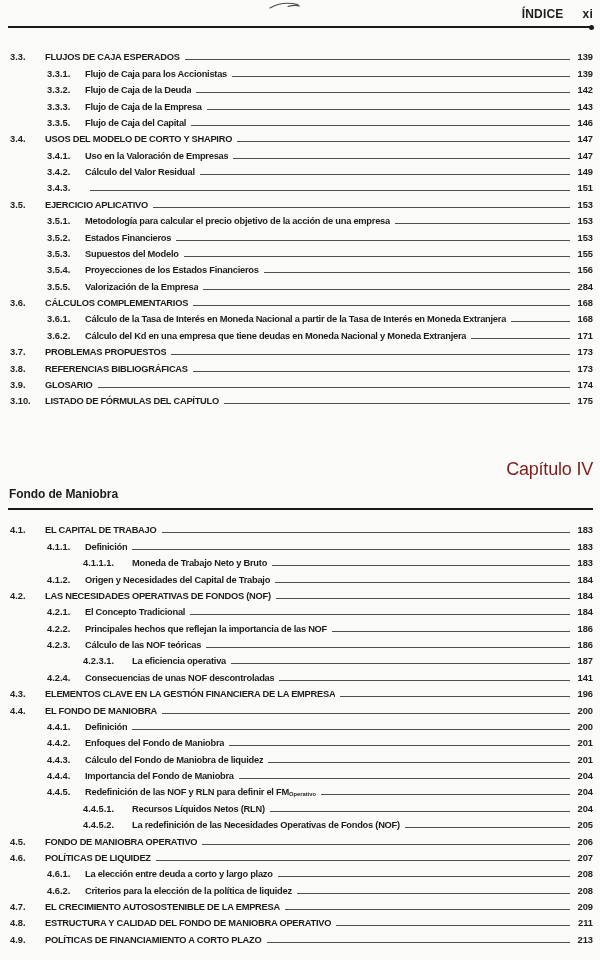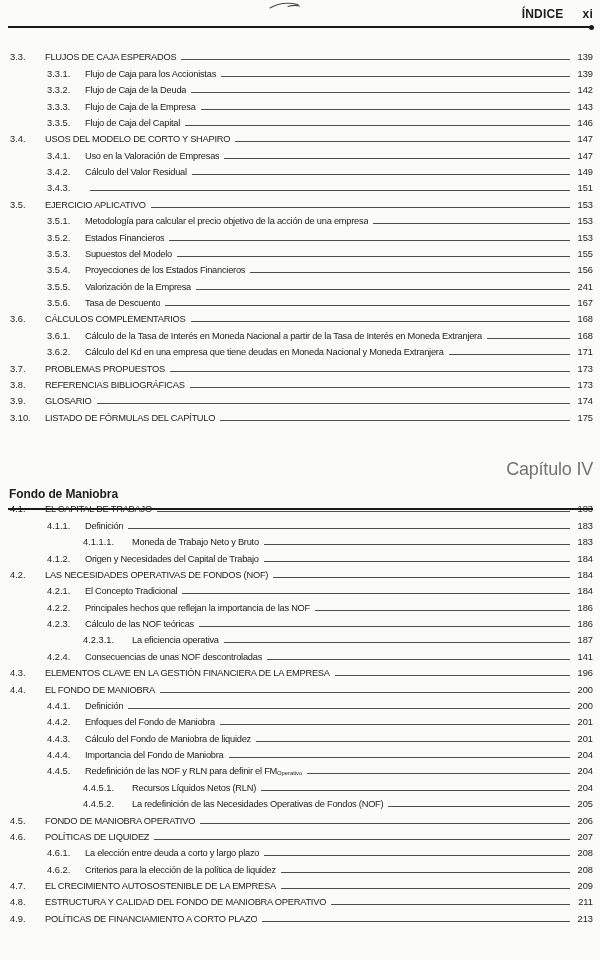--- a/index.html
+++ b/index.html
@@ -23,25 +23,25 @@
     background:#1a1a1a;
   }
   .hdr-rule .dot{
     position:absolute;right:-1px;top:-1.5px;
     width:5px;height:5px;border-radius:50%;background:#1a1a1a;
   }
   .squiggle{position:absolute;left:268px;top:1px;}
   
   .toc{position:absolute;left:8px;right:7px;}
   #section-0{top:47px;}
-  #section-1{top:499px;}
+  #section-1{top:520px;}
   .row{
     display:flex;align-items:flex-end;
     height:16.38px;overflow:hidden;
-    font-size:9.3px;font-weight:400;
+    font-size:9.3px;font-weight:700;
   }
   .row .num{flex:0 0 auto;line-height:12px;white-space:nowrap;}
   .row .t{
     flex:0 1 auto;min-width:0;line-height:12px;
     white-space:nowrap;overflow:hidden;
     letter-spacing:-0.25px;
   }
   .row .sub{
     flex:0 0 auto;font-size:5.8px;line-height:8px;
     letter-spacing:0;white-space:nowrap;
@@ -51,21 +51,21 @@
     border-bottom:1px solid #4e4e4e;
     margin:0 3px 3px 5px;align-self:flex-end;
   }
   .row .pg{flex:0 0 auto;min-width:20px;text-align:right;line-height:12px;}
   .lvl1 .num{margin-left:2px;width:35px;}
   .lvl2 .num{margin-left:39px;width:38px;}
   .lvl3 .num{margin-left:75px;width:49px;}
   
   .chap-label{
     position:absolute;top:459px;right:7px;
-    font-size:18px;font-weight:400;color:#737373;letter-spacing:-0.2px;
+    font-size:18px;font-weight:400;color:#7f1d1d;letter-spacing:-0.2px;
   }
   .chap-title{
     position:absolute;top:487px;left:9px;
     font-size:12px;font-weight:700;letter-spacing:-0.1px;
   }
   .chap-rule{
     position:absolute;top:508px;left:8px;right:7px;height:2px;
     background:#1a1a1a;
   }
 </style>
@@ -168,27 +168,21 @@
       <div class="row lvl2">
         <span class="num">3.5.4.</span>
         <span class="t">Proyecciones de los Estados Financieros</span>
         <span class="leader"></span>
         <span class="pg">156</span>
       </div>
       <div class="row lvl2">
         <span class="num">3.5.5.</span>
         <span class="t">Valorización de la Empresa</span>
         <span class="leader"></span>
-        <span class="pg">241</span>
-      </div>
-      <div class="row lvl2">
-        <span class="num">3.5.6.</span>
-        <span class="t">Tasa de Descuento</span>
-        <span class="leader"></span>
-        <span class="pg">167</span>
+        <span class="pg">284</span>
       </div>
       <div class="row lvl1">
         <span class="num">3.6.</span>
         <span class="t">CÁLCULOS COMPLEMENTARIOS</span>
         <span class="leader"></span>
         <span class="pg">168</span>
       </div>
       <div class="row lvl2">
         <span class="num">3.6.1.</span>
         <span class="t">Cálculo de la Tasa de Interés en Moneda Nacional a partir de la Tasa de Interés en Moneda Extranjera</span>

